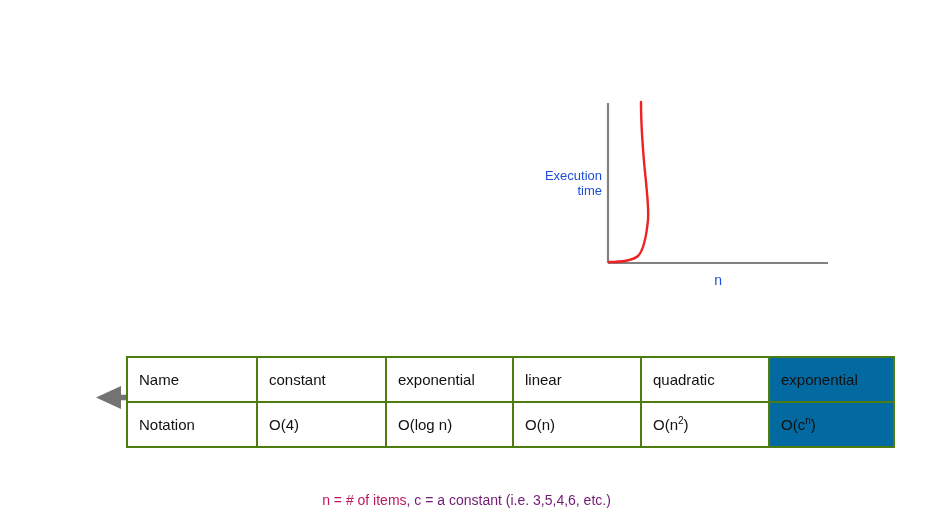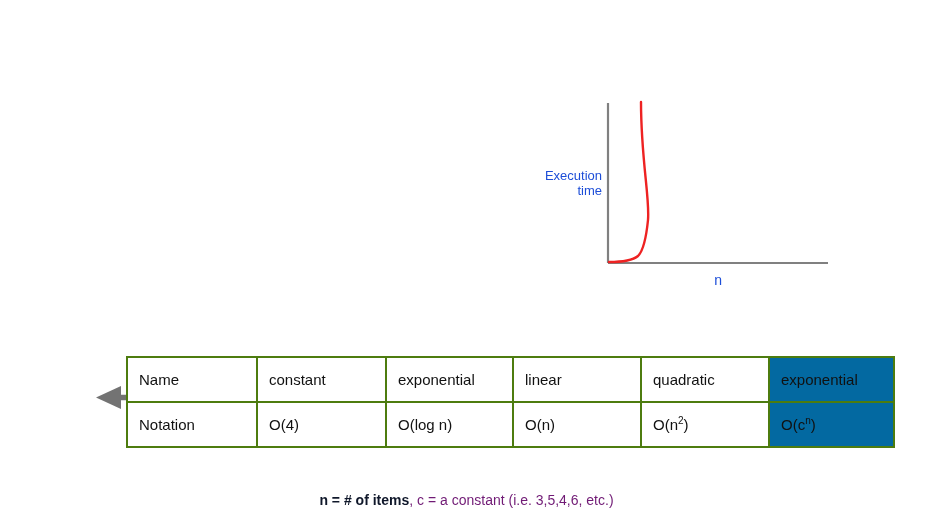--- a/index.html
+++ b/index.html
@@ -96,22 +96,22 @@
   #legend-caption {
     position: absolute;
     left: 0;
     top: 492px;
     width: 933px;
     text-align: center;
     font-size: 14px;
     white-space: nowrap;
   }
   #legend-primary {
-    font-weight: bold;
-    color: #0f172a;
+    font-weight: normal;
+    color: #be185d;
   }
   #legend-secondary {
     color: #701a75;
   }
 </style>
 </head>
 <body>
 
 <div id="growth-chart">
 

